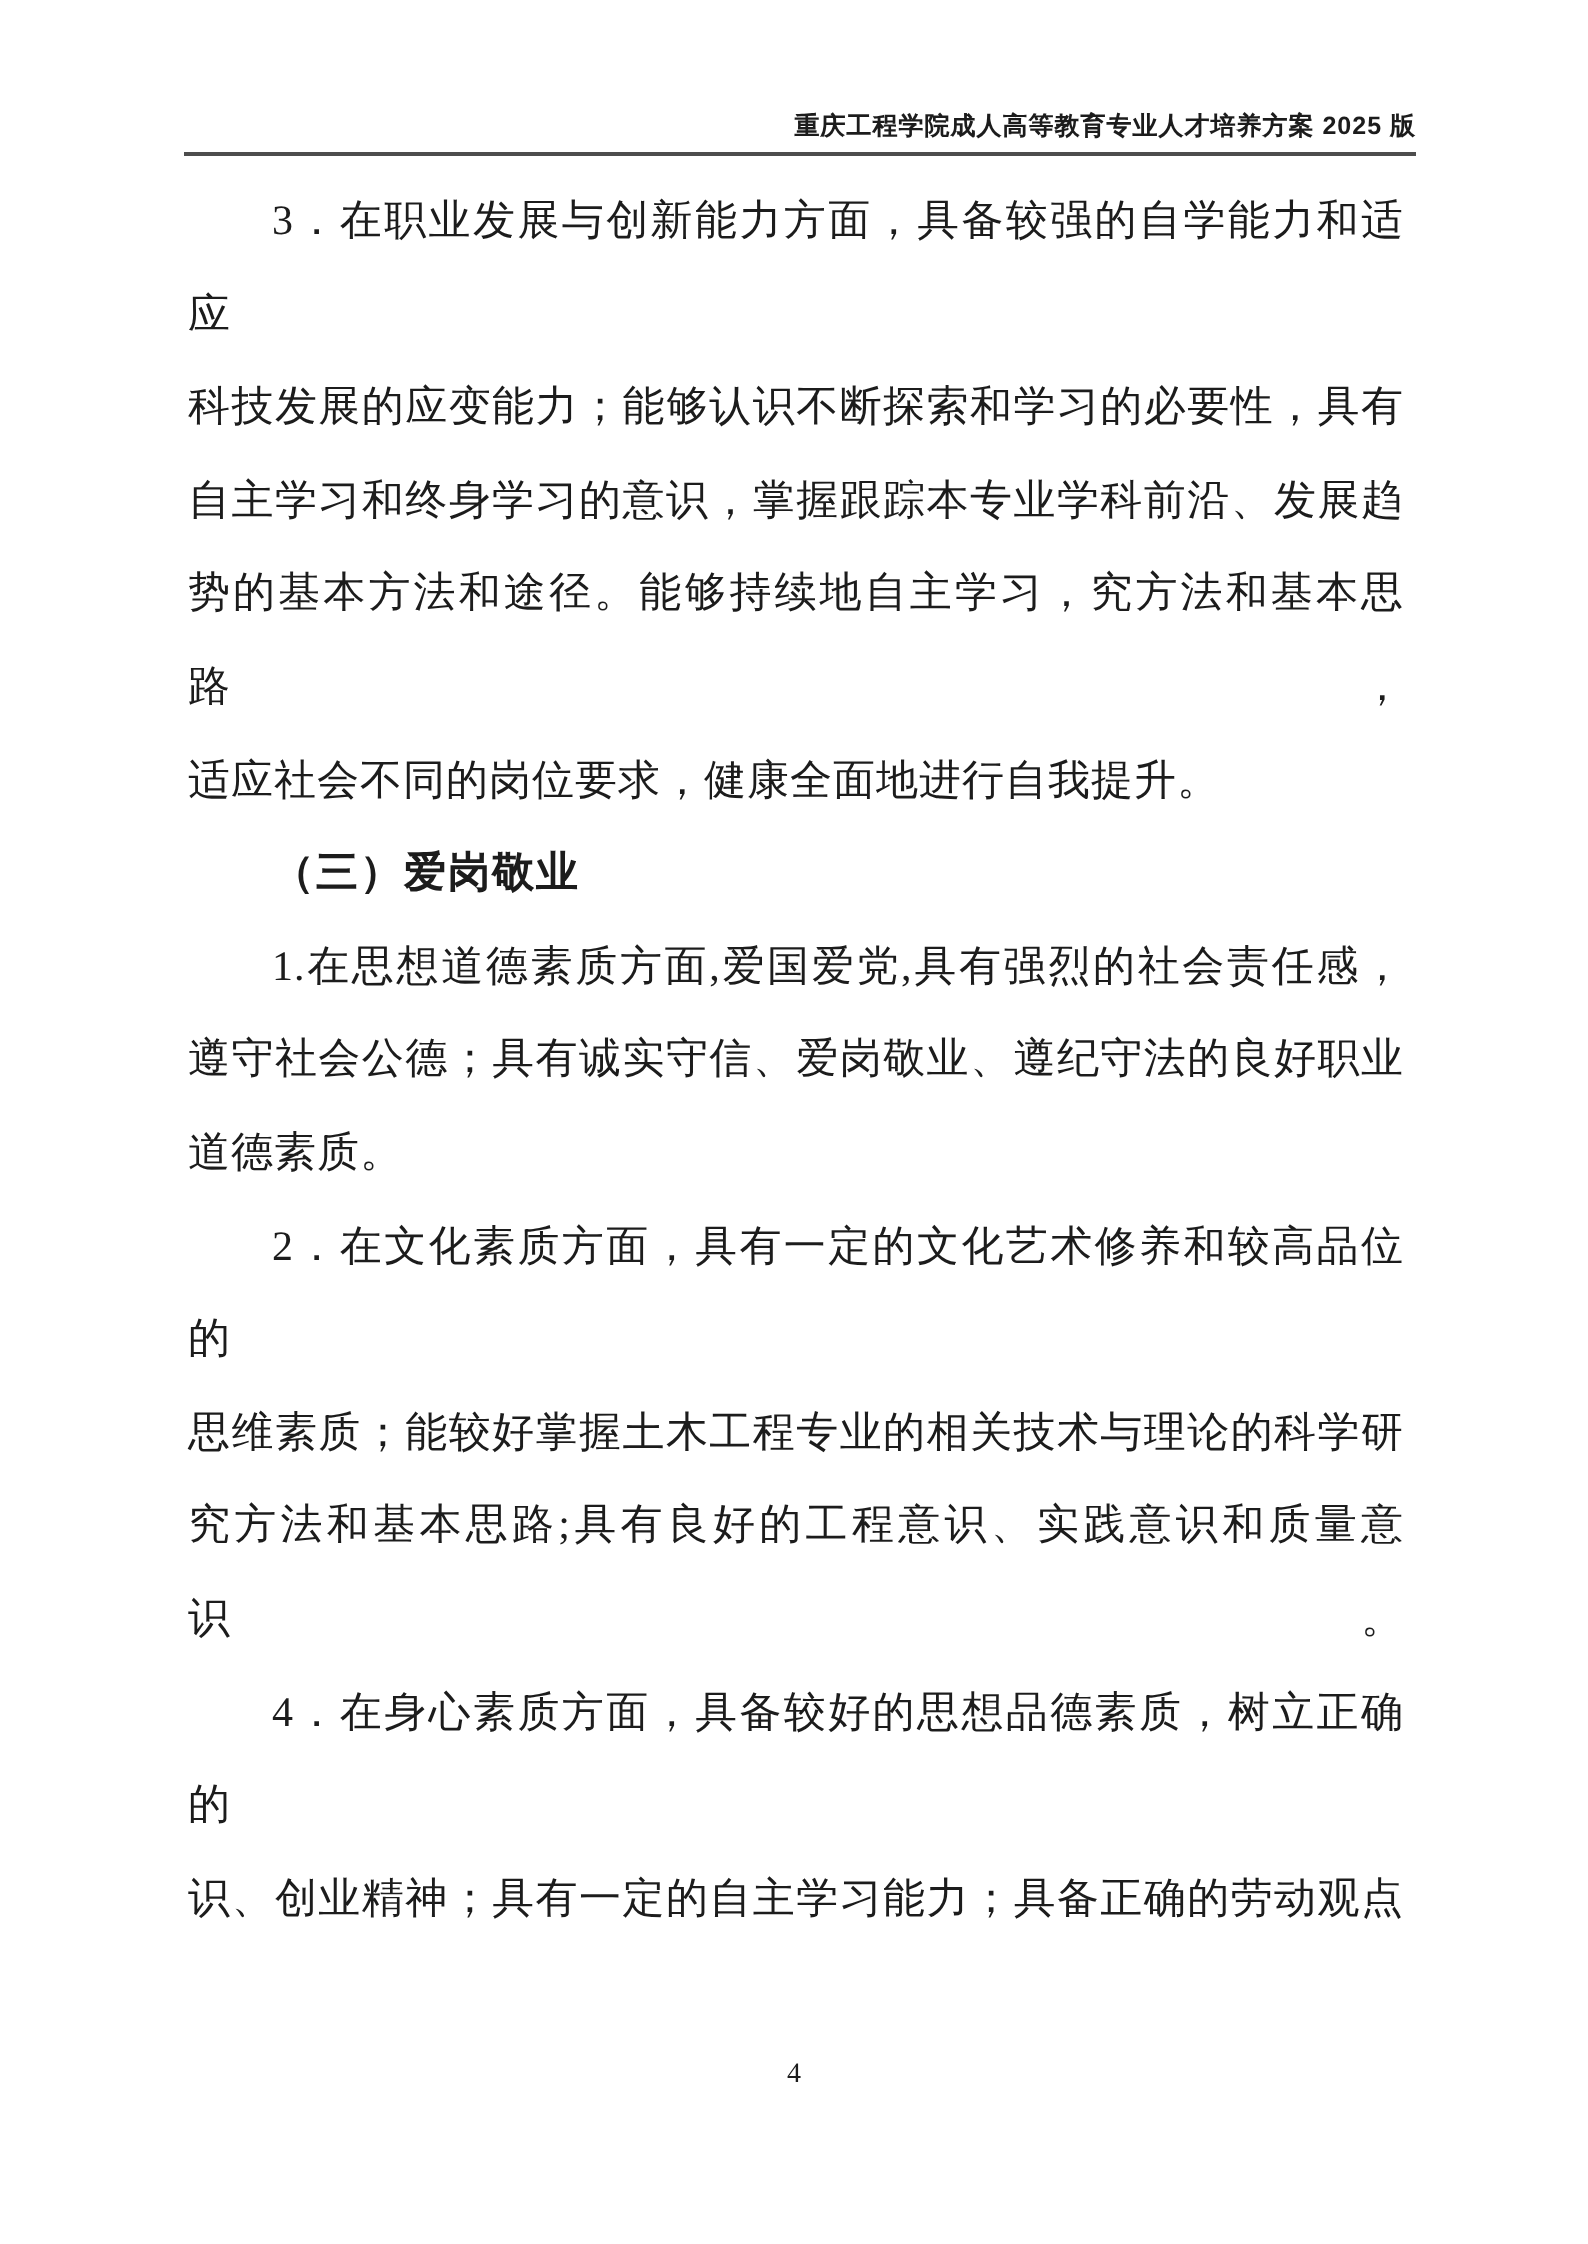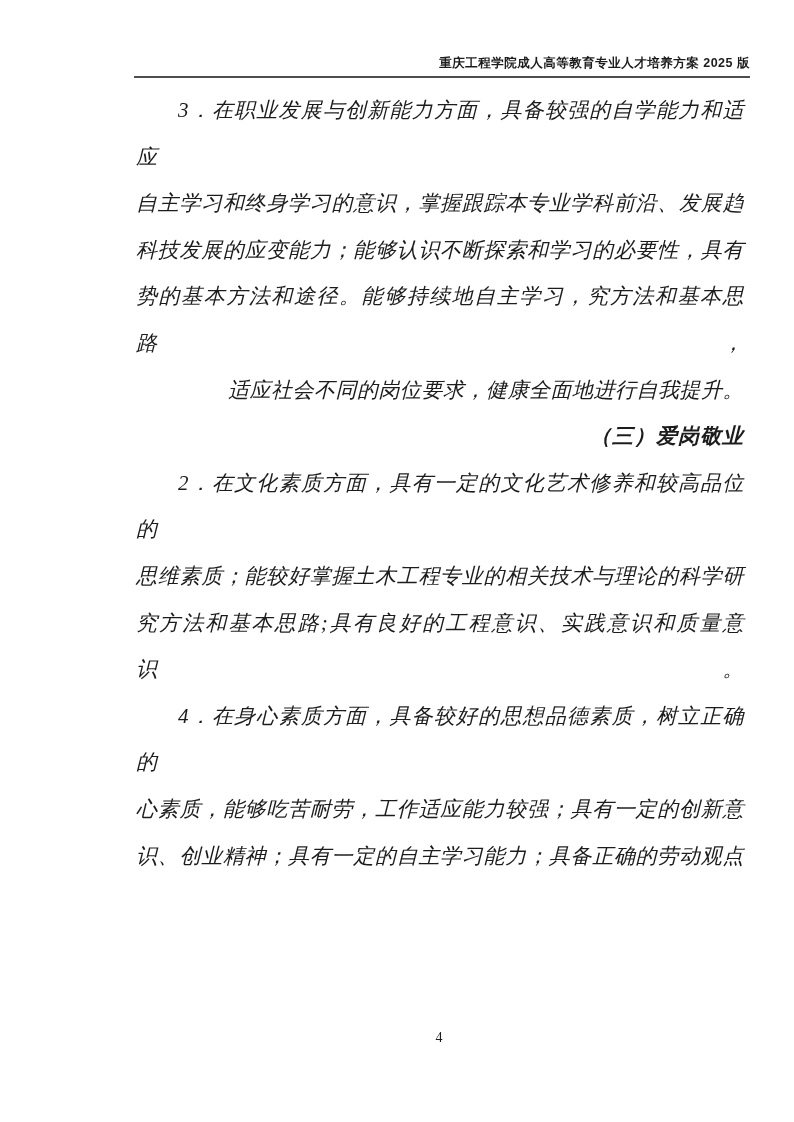--- a/index.html
+++ b/index.html
@@ -13,21 +13,20 @@
     background: var(--bg-color);
   }
   .page {
     position: relative;
     width: 734px;
     height: 1122px;
     background: var(--bg-color);
     overflow: hidden;
     font-family: "Liberation Serif", serif;
     color: var(--text-color);
-    margin-left: 42px;
   }
   
   .page-header {
     position: absolute;
     left: 92px;
     top: 54px;
     width: 616px;
     text-align: right;
     font-family: "Liberation Sans", sans-serif;
     font-weight: bold;
@@ -39,23 +38,23 @@
   }
   
   .document-body {
     position: absolute;
     left: 94px;
     top: 87px;
     width: 608px;
     font-size: 21px;
     line-height: 46.6px;
   }
-  .block { margin: 0; font-style: italic; }
+  .block { margin: 0; }
   .line {
-    text-align: right;
+    text-align: left;
     letter-spacing: 0.5px;
   }
   .line.fill {
     text-align: justify;
     text-align-last: justify;
   }
   .line.first {
     text-indent: 2em;
   }
   .block.heading .line {
@@ -79,38 +78,42 @@
 
 <div class="page">
 
   <div class="page-header">
     <span>重庆工程学院成人高等教育专业人才培养方案 2025 版</span>
   </div>
 
   <div class="document-body">
       <div class="block paragraph">
         <div class="line first fill">3．在职业发展与创新能力方面，具备较强的自学能力和适应</div>
+        <div class="line fill">科技发展的应变能力；能够认识不断探索和学习的必要性，具有</div>
         <div class="line fill">自主学习和终身学习的意识，掌握跟踪本专业学科前沿、发展趋</div>
-        <div class="line fill">科技发展的应变能力；能够认识不断探索和学习的必要性，具有</div>
         <div class="line fill">势的基本方法和途径。能够持续地自主学习，究方法和基本思路，</div>
         <div class="line">适应社会不同的岗位要求，健康全面地进行自我提升。</div>
       </div>
       <div class="block heading">
         <div class="line first">（三）爱岗敬业</div>
+      </div>
+      <div class="block paragraph">
+        <div class="line first fill">1.在思想道德素质方面,爱国爱党,具有强烈的社会责任感，</div>
+        <div class="line fill">遵守社会公德；具有诚实守信、爱岗敬业、遵纪守法的良好职业</div>
+        <div class="line">道德素质。</div>
       </div>
       <div class="block paragraph">
         <div class="line first fill">2．在文化素质方面，具有一定的文化艺术修养和较高品位的</div>
       </div>
       <div class="block paragraph">
         <div class="line fill">思维素质；能较好掌握土木工程专业的相关技术与理论的科学研</div>
         <div class="line fill">究方法和基本思路;具有良好的工程意识、实践意识和质量意识。</div>
       </div>
       <div class="block paragraph">
         <div class="line first fill">4．在身心素质方面，具备较好的思想品德素质，树立正确的</div>
-        <div class="line fill">心素质，能够吃苦耐劳，工作适应能力较强；具有一定的创新意</div>
         <div class="line fill">识、创业精神；具有一定的自主学习能力；具备正确的劳动观点</div>
       </div>
     </div>
 
   <div class="page-footer">
     <span>4</span>
   </div>
 
 </div>
 

